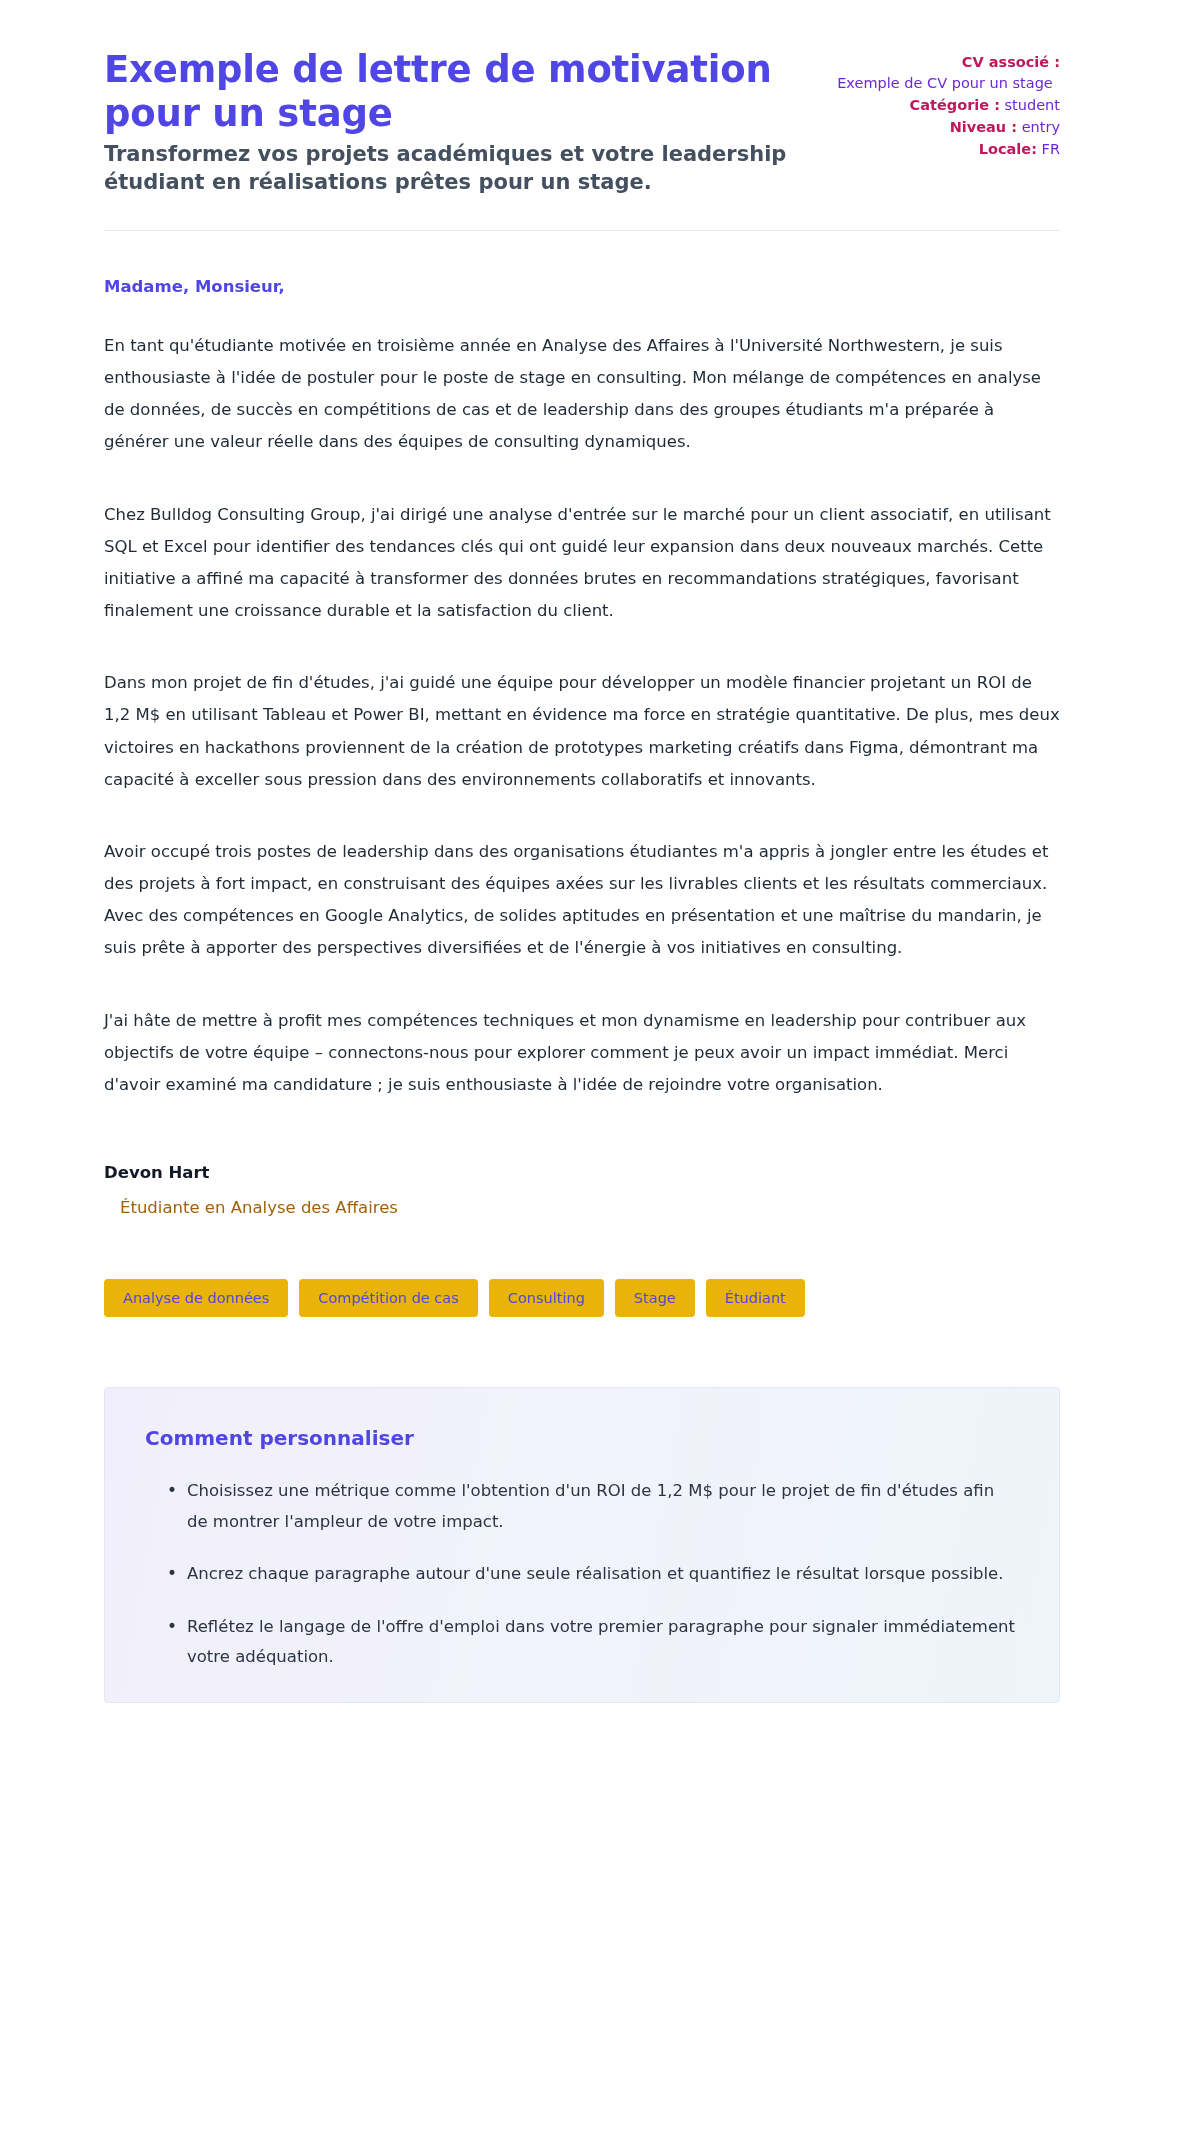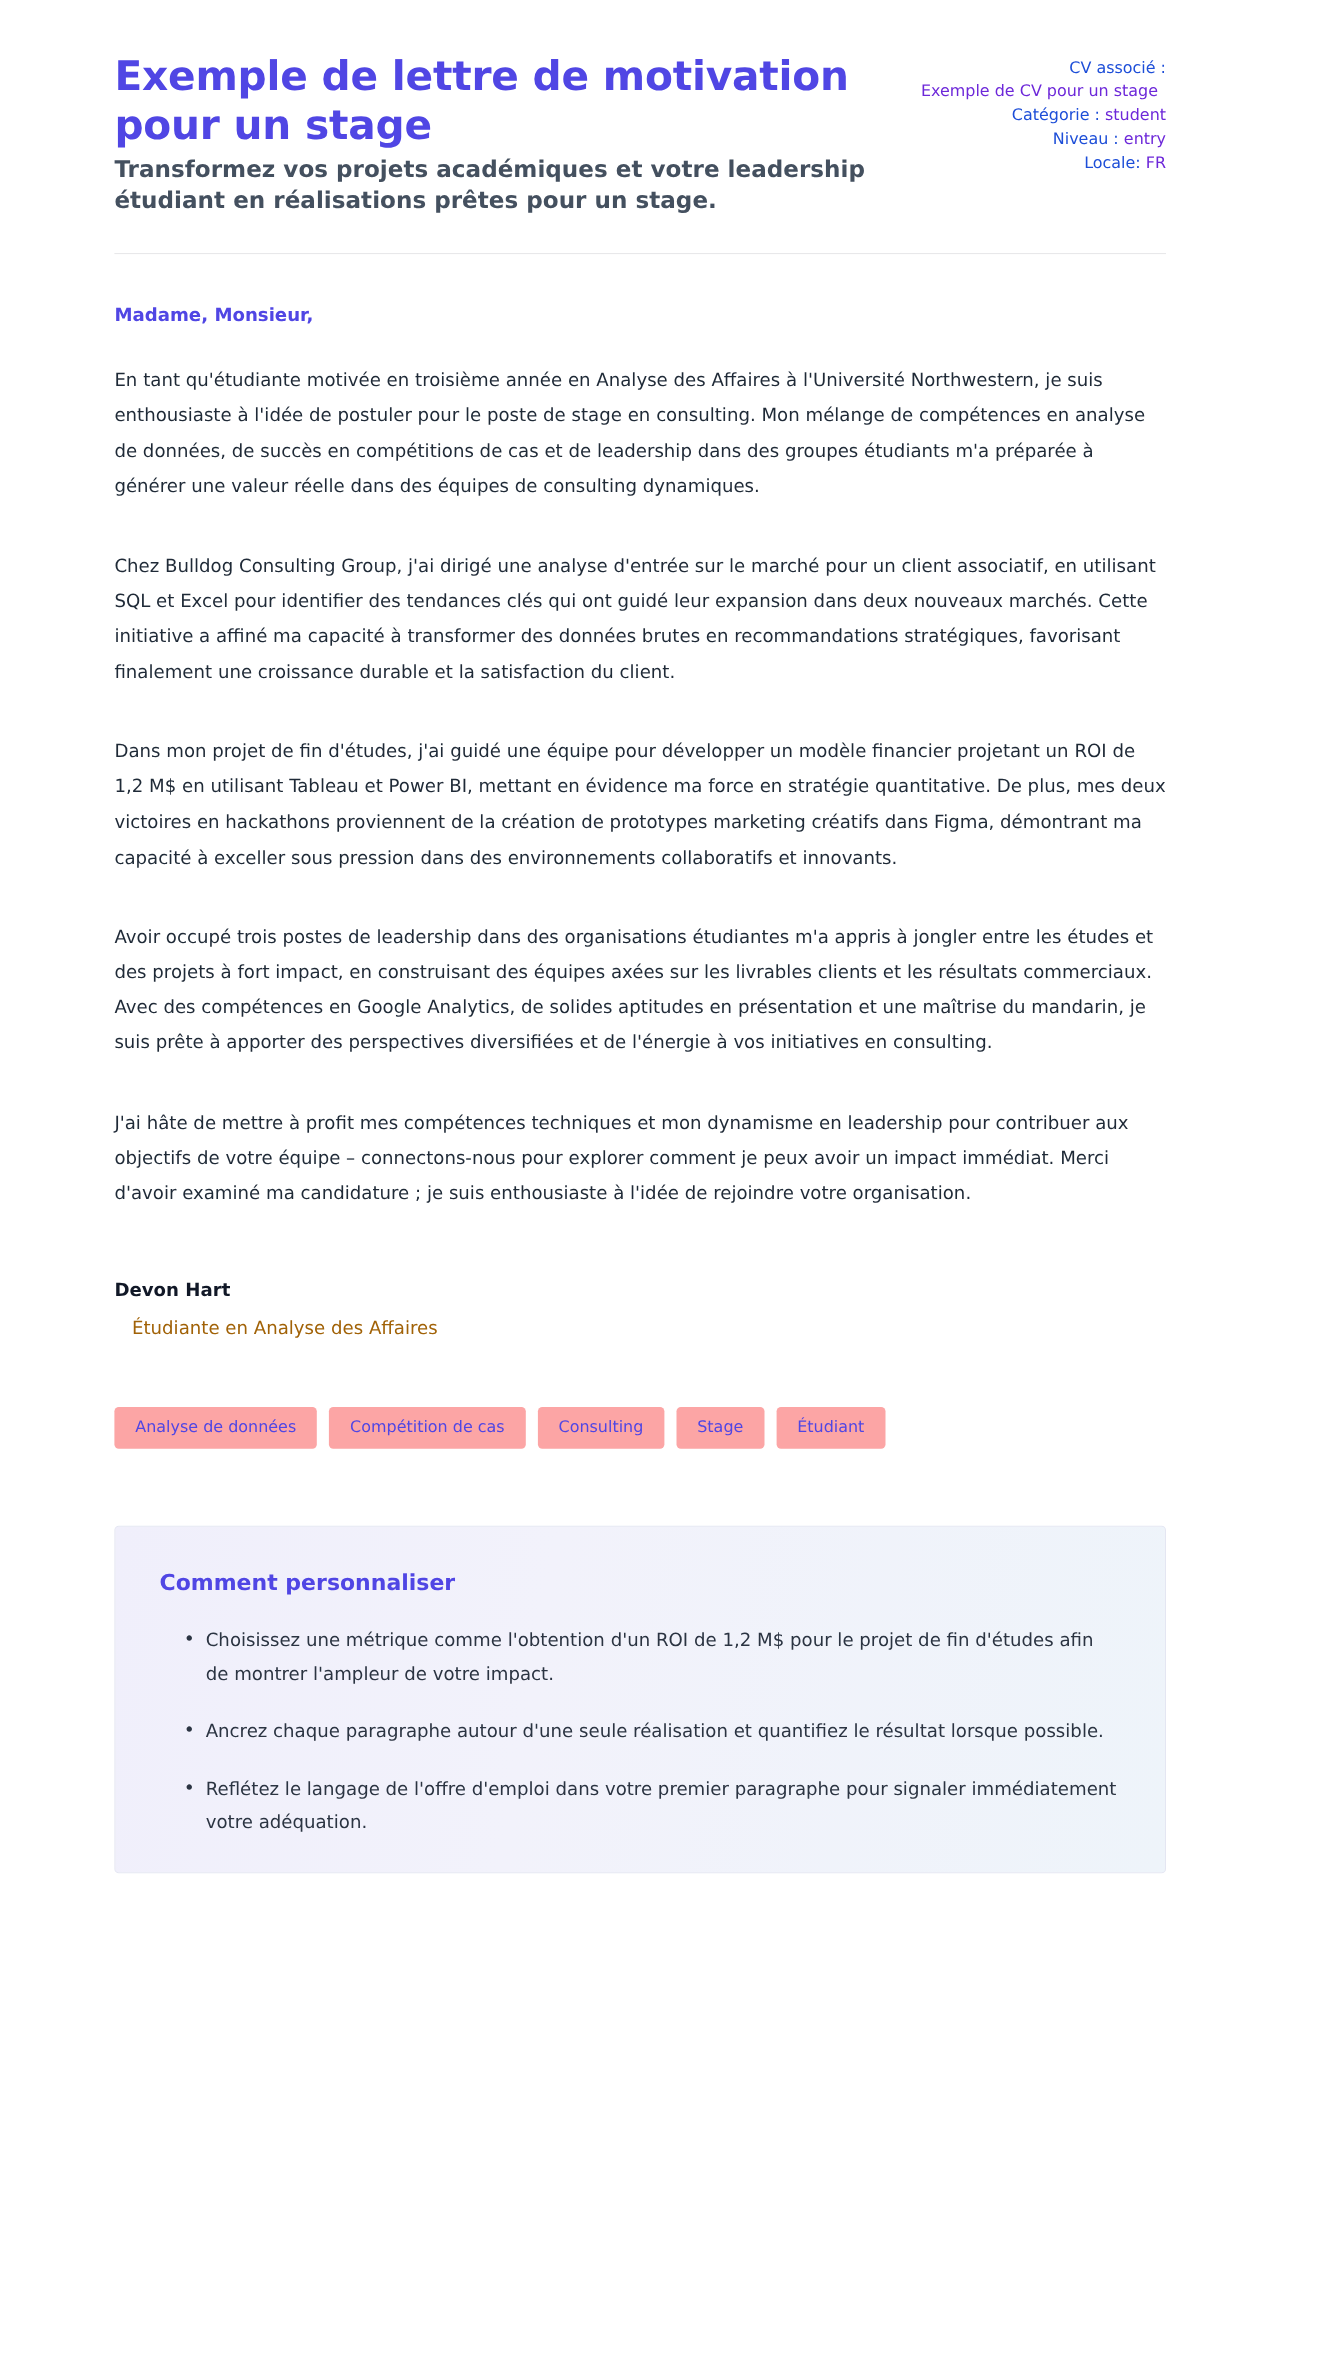--- a/index.html
+++ b/index.html
@@ -58,22 +58,22 @@
     width: 230px;
     text-align: right;
     font-size: 14.5px;
     line-height: 1.45;
     color: #4b5563;
     padding-top: 4px;
   }
 
   .meta-row { margin-bottom: 1px; }
   .meta-label {
-    font-weight: 400;
-    color: #1d4ed8;
+    font-weight: 700;
+    color: #be185d;
   }
   .meta-value { color: #6d28d9; }
   .meta-block-value {
     display: block;
     color: #6d28d9;
     text-align: center;
   }
 
   .divider {
     margin: 34px 0 0 0;
@@ -117,21 +117,21 @@
 
   
   .tags {
     margin-top: 62px;
     display: flex;
     flex-wrap: wrap;
     gap: 11px;
   }
 
   .tag {
-    background: #fca5a5;
+    background: #eab308;
     color: #5046e4;
     font-size: 14.5px;
     padding: 11px 19px;
     border-radius: 4px;
     white-space: nowrap;
   }
 
   
   .callout {
     margin-top: 70px;

